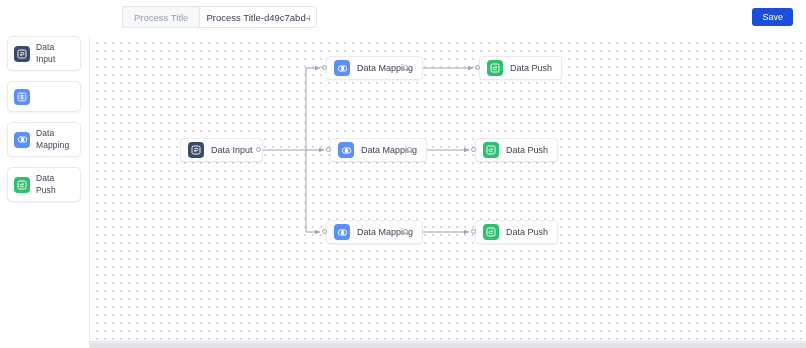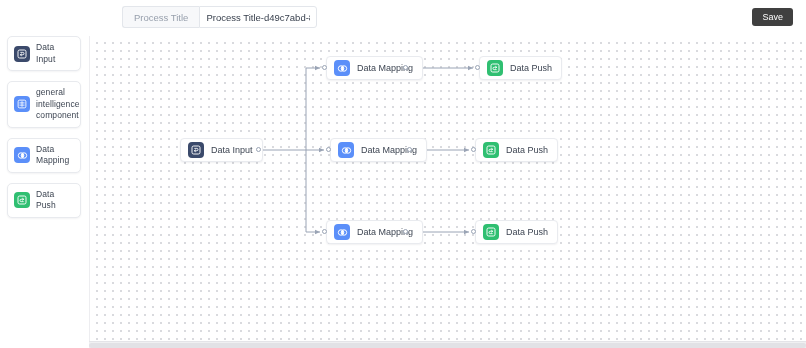--- a/index.html
+++ b/index.html
@@ -118,21 +118,21 @@
     outline: none;
     box-sizing: border-box;
   }
 
   .save-btn {
     position: absolute;
     right: 13px;
     top: 8px;
     height: 18px;
     padding: 0 10px;
-    background: #404040;
+    background: #1d4ed8;
     color: #ffffff;
     border: none;
     border-radius: 3px;
     font-size: 9px;
     font-family: "Liberation Sans", sans-serif;
     cursor: pointer;
     line-height: 18px;
   }
 
   
@@ -235,21 +235,20 @@
       <span class="pal-label">Data Input</span>
     </div>
 
     <div class="palette-card">
       <span class="chip chip-gi">
         <svg width="10" height="10" viewBox="0 0 16 16">
           <rect x="1.8" y="1.8" width="12.4" height="12.4" rx="2.4" fill="none" stroke="#ffffff" stroke-width="1.4"></rect>
           <path d="M4.6 6.2h6.8M4.6 9.8h6.8M8 4.2v7.6" stroke="#ffffff" stroke-width="1.3" stroke-linecap="round"></path>
         </svg>
       </span>
-      <span class="pal-label">general intelligence component</span>
     </div>
 
     <div class="palette-card">
       <span class="chip chip-map">
         <svg width="11" height="11" viewBox="0 0 16 16">
           <circle cx="5.9" cy="8" r="4" fill="none" stroke="#ffffff" stroke-width="1.4"></circle>
           <circle cx="10.1" cy="8" r="4" fill="none" stroke="#ffffff" stroke-width="1.4"></circle>
           <path d="M8 4.6a4 4 0 0 1 0 6.8 4 4 0 0 1 0-6.8z" fill="#ffffff"></path>
         </svg>
       </span>

